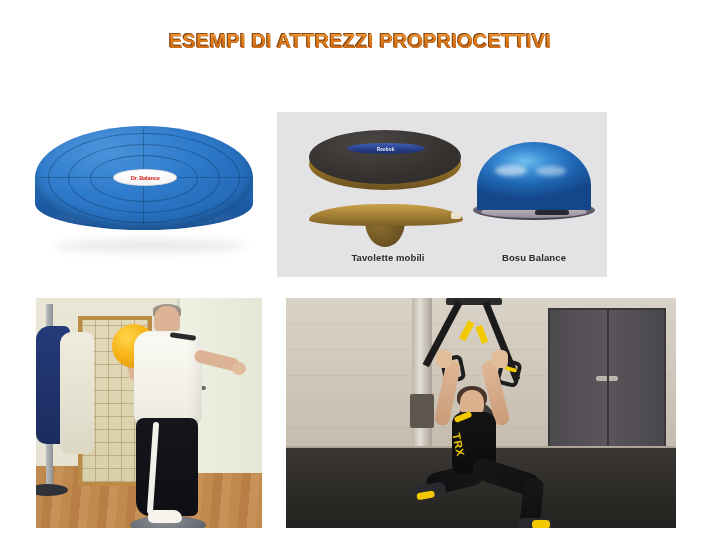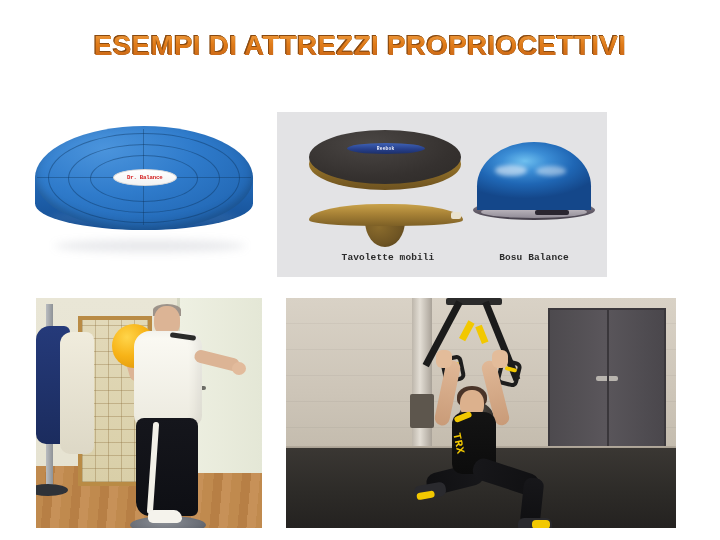--- a/index.html
+++ b/index.html
@@ -18,38 +18,37 @@
     overflow: hidden;
   }
 
   
   .slide-title {
     position: absolute;
     left: 0;
     top: 30px;
     width: 720px;
     text-align: center;
-    font-size: 28px;
+    font-size: 20px;
     font-weight: bold;
     letter-spacing: 0.2px;
     color: #E07B18;
     background: linear-gradient(180deg, #F0A24A 0%, #E07B18 45%, #C2621A 100%);
     -webkit-background-clip: text;
     background-clip: text;
     -webkit-text-fill-color: transparent;
     text-shadow: 0 0 0 rgba(0,0,0,0);
     filter: drop-shadow(0.6px 0.6px 0 #6b3a0a) drop-shadow(-0.5px -0.5px 0 #8a4a10);
     white-space: nowrap;
   }
 
   
   .photo {
     position: absolute;
     overflow: hidden;
-    font-family: Liberation Mono, monospace;
   }
 
   
   #img-balance-disc {
     left: 30px;
     top: 108px;
     width: 240px;
     height: 172px;
     background: #ffffff;
   }

